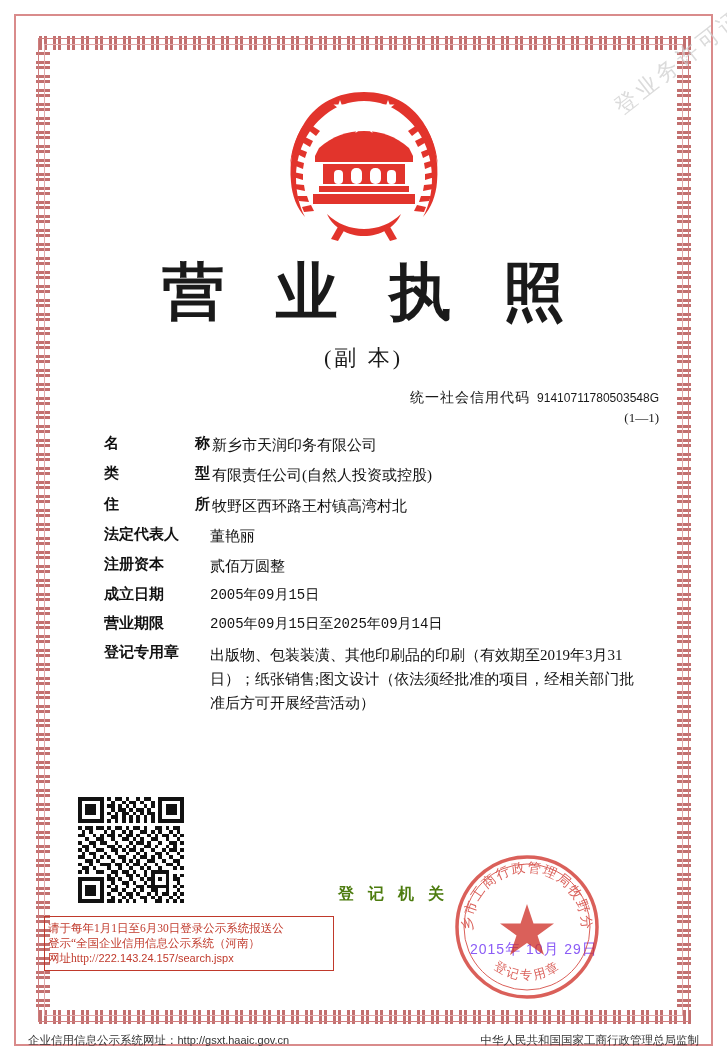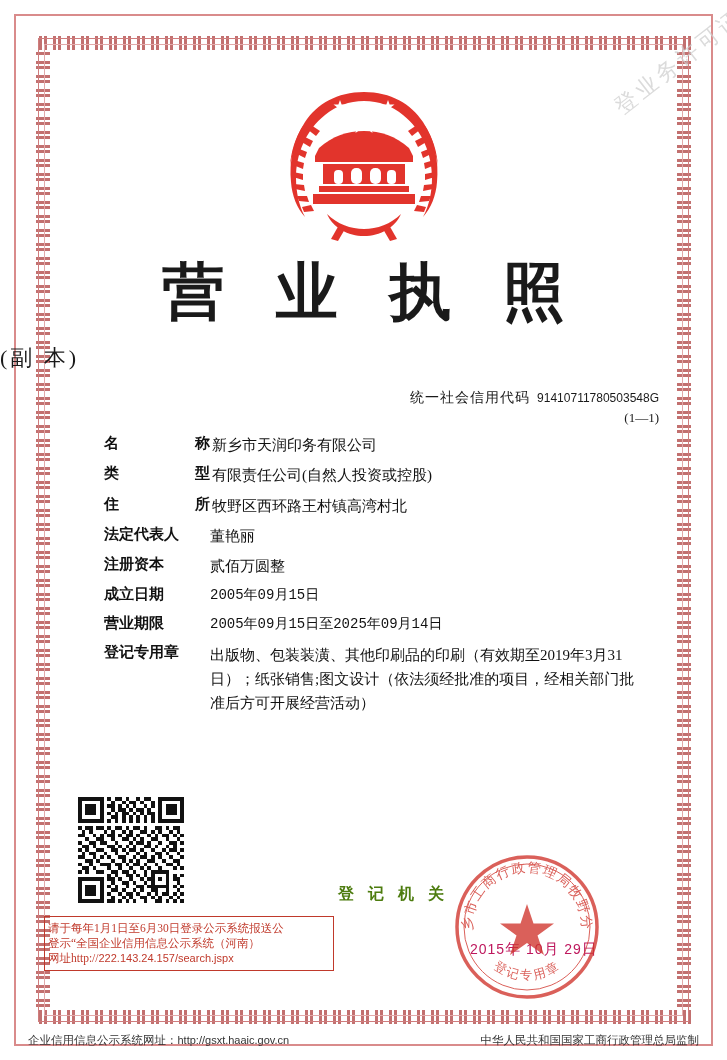--- a/index.html
+++ b/index.html
@@ -96,21 +96,21 @@
     font-weight: bold;
     font-size: 62px;
     letter-spacing: 18px;
     color: #1a1a1a;
     text-indent: 18px;
   }
   .subtitle {
     position: absolute;
     top: 343px;
     left: 0; right: 0;
-    text-align: left;
+    text-align: center;
     font-family: "Liberation Serif", serif;
     font-size: 22px;
     color: #1a1a1a;
     letter-spacing: 3px;
   }
 
   
   .credit-code {
     position: absolute;
     top: 389px;
@@ -221,21 +221,21 @@
     font-weight: bold;
     letter-spacing: 5px;
     color: #4d7c0f;
   }
   .reg-date {
     position: absolute;
     left: 470px;
     top: 940px;
     font-family: "Liberation Serif", serif;
     font-size: 15px;
-    color: #be185d;
+    color: #8b5cf6;
     letter-spacing: 1px;
   }
   .reg-date .n {
     font-family: "Liberation Sans", sans-serif;
     font-size: 14px;
   }
 
   
   .seal {
     position: absolute;

